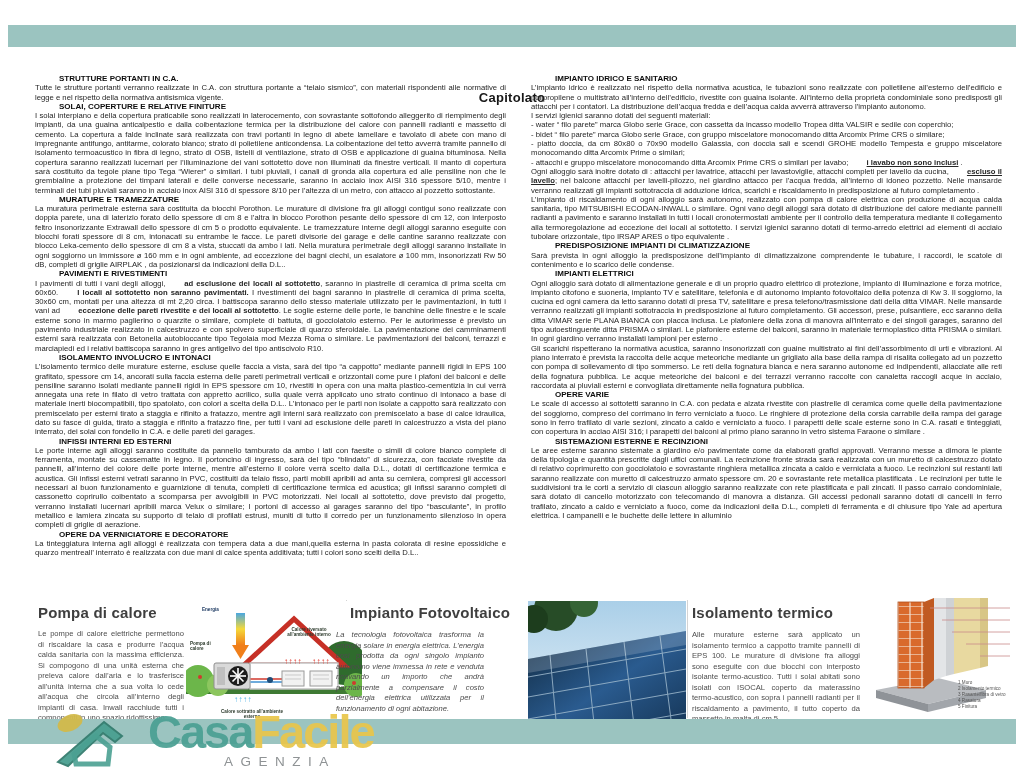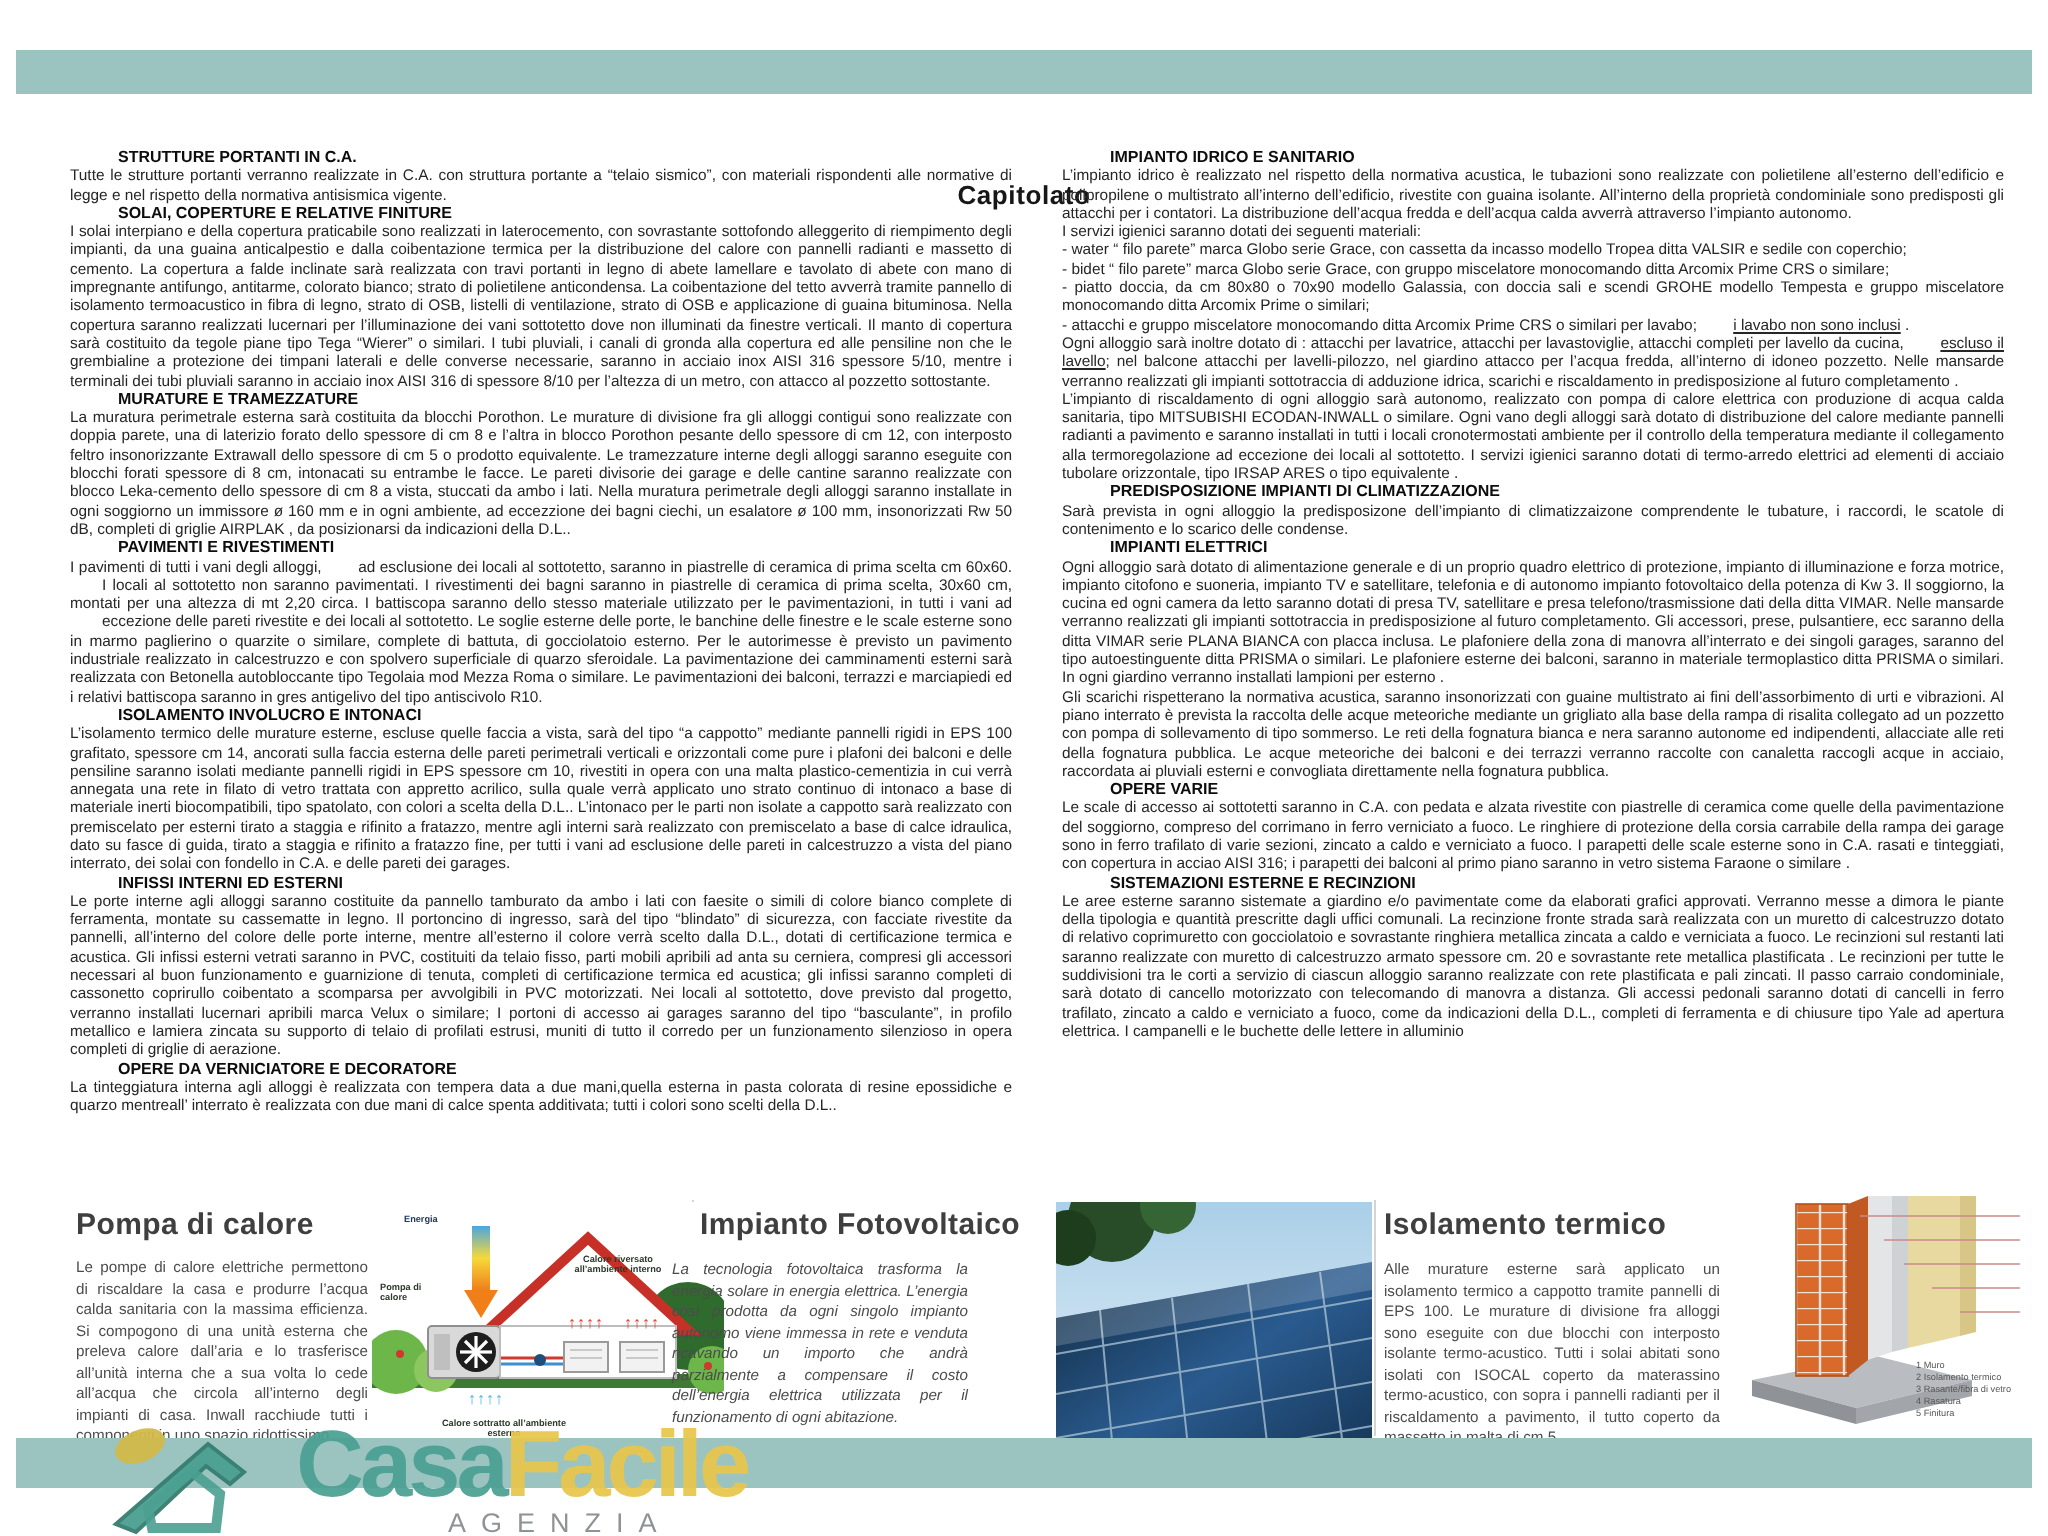--- a/index.html
+++ b/index.html
@@ -5,21 +5,21 @@
   html,body{margin:0;padding:0;}
   body{width:1024px;height:768px;background:#ffffff;position:relative;overflow:hidden;
        font-family:"Liberation Sans",sans-serif;-webkit-font-smoothing:antialiased;}
   .topbar{position:absolute;left:8px;right:8px;top:25px;height:22px;background:#9bc4c0;}
   .doc-title{position:absolute;left:0;top:47px;width:100%;text-align:center;
        font-size:13px;font-weight:bold;color:#171717;letter-spacing:.3px;margin-top:43px;}
   .columns{position:absolute;left:35px;top:74px;width:976px;display:flex;gap:25px;}
   .col{width:471px;font-size:7.7px;line-height:9.3px;text-align:justify;color:#262626;}
   .sec-heading{font-weight:bold;color:#0d0d0d;font-size:8px;padding-left:24px;}
   .sec-par{margin:0;}
-  .sec-par .b{font-weight:normal;padding-left:16px;}
+  .sec-par .b{font-weight:bold;padding-left:16px;}
   .sec-par .u{text-decoration:underline;}
   .divider{position:absolute;top:600px;height:118px;width:1px;background:#d4d4d4;}
   .card-title{position:absolute;font-size:15px;font-weight:bold;color:#3f3f3f;letter-spacing:.2px;}
   .card-body{position:absolute;font-size:7.6px;line-height:10.5px;color:#4c4c4c;text-align:justify;}
   .img-box{position:absolute;overflow:hidden;}
   .diag-label{position:absolute;font-size:4.6px;line-height:5.2px;font-weight:bold;color:#2c3a2c;}
   .arrows-red{position:absolute;color:#e03a2f;font-size:8px;letter-spacing:0.5px;font-weight:bold;}
   .arrows-blue{position:absolute;color:#4db3e6;font-size:8px;letter-spacing:0.5px;font-weight:bold;}
   .iso-legend{position:absolute;left:958px;top:680px;font-size:4.6px;line-height:6px;color:#555;}
   .bottombar{position:absolute;left:8px;right:8px;top:719px;height:25px;background:#9bc4c0;}

